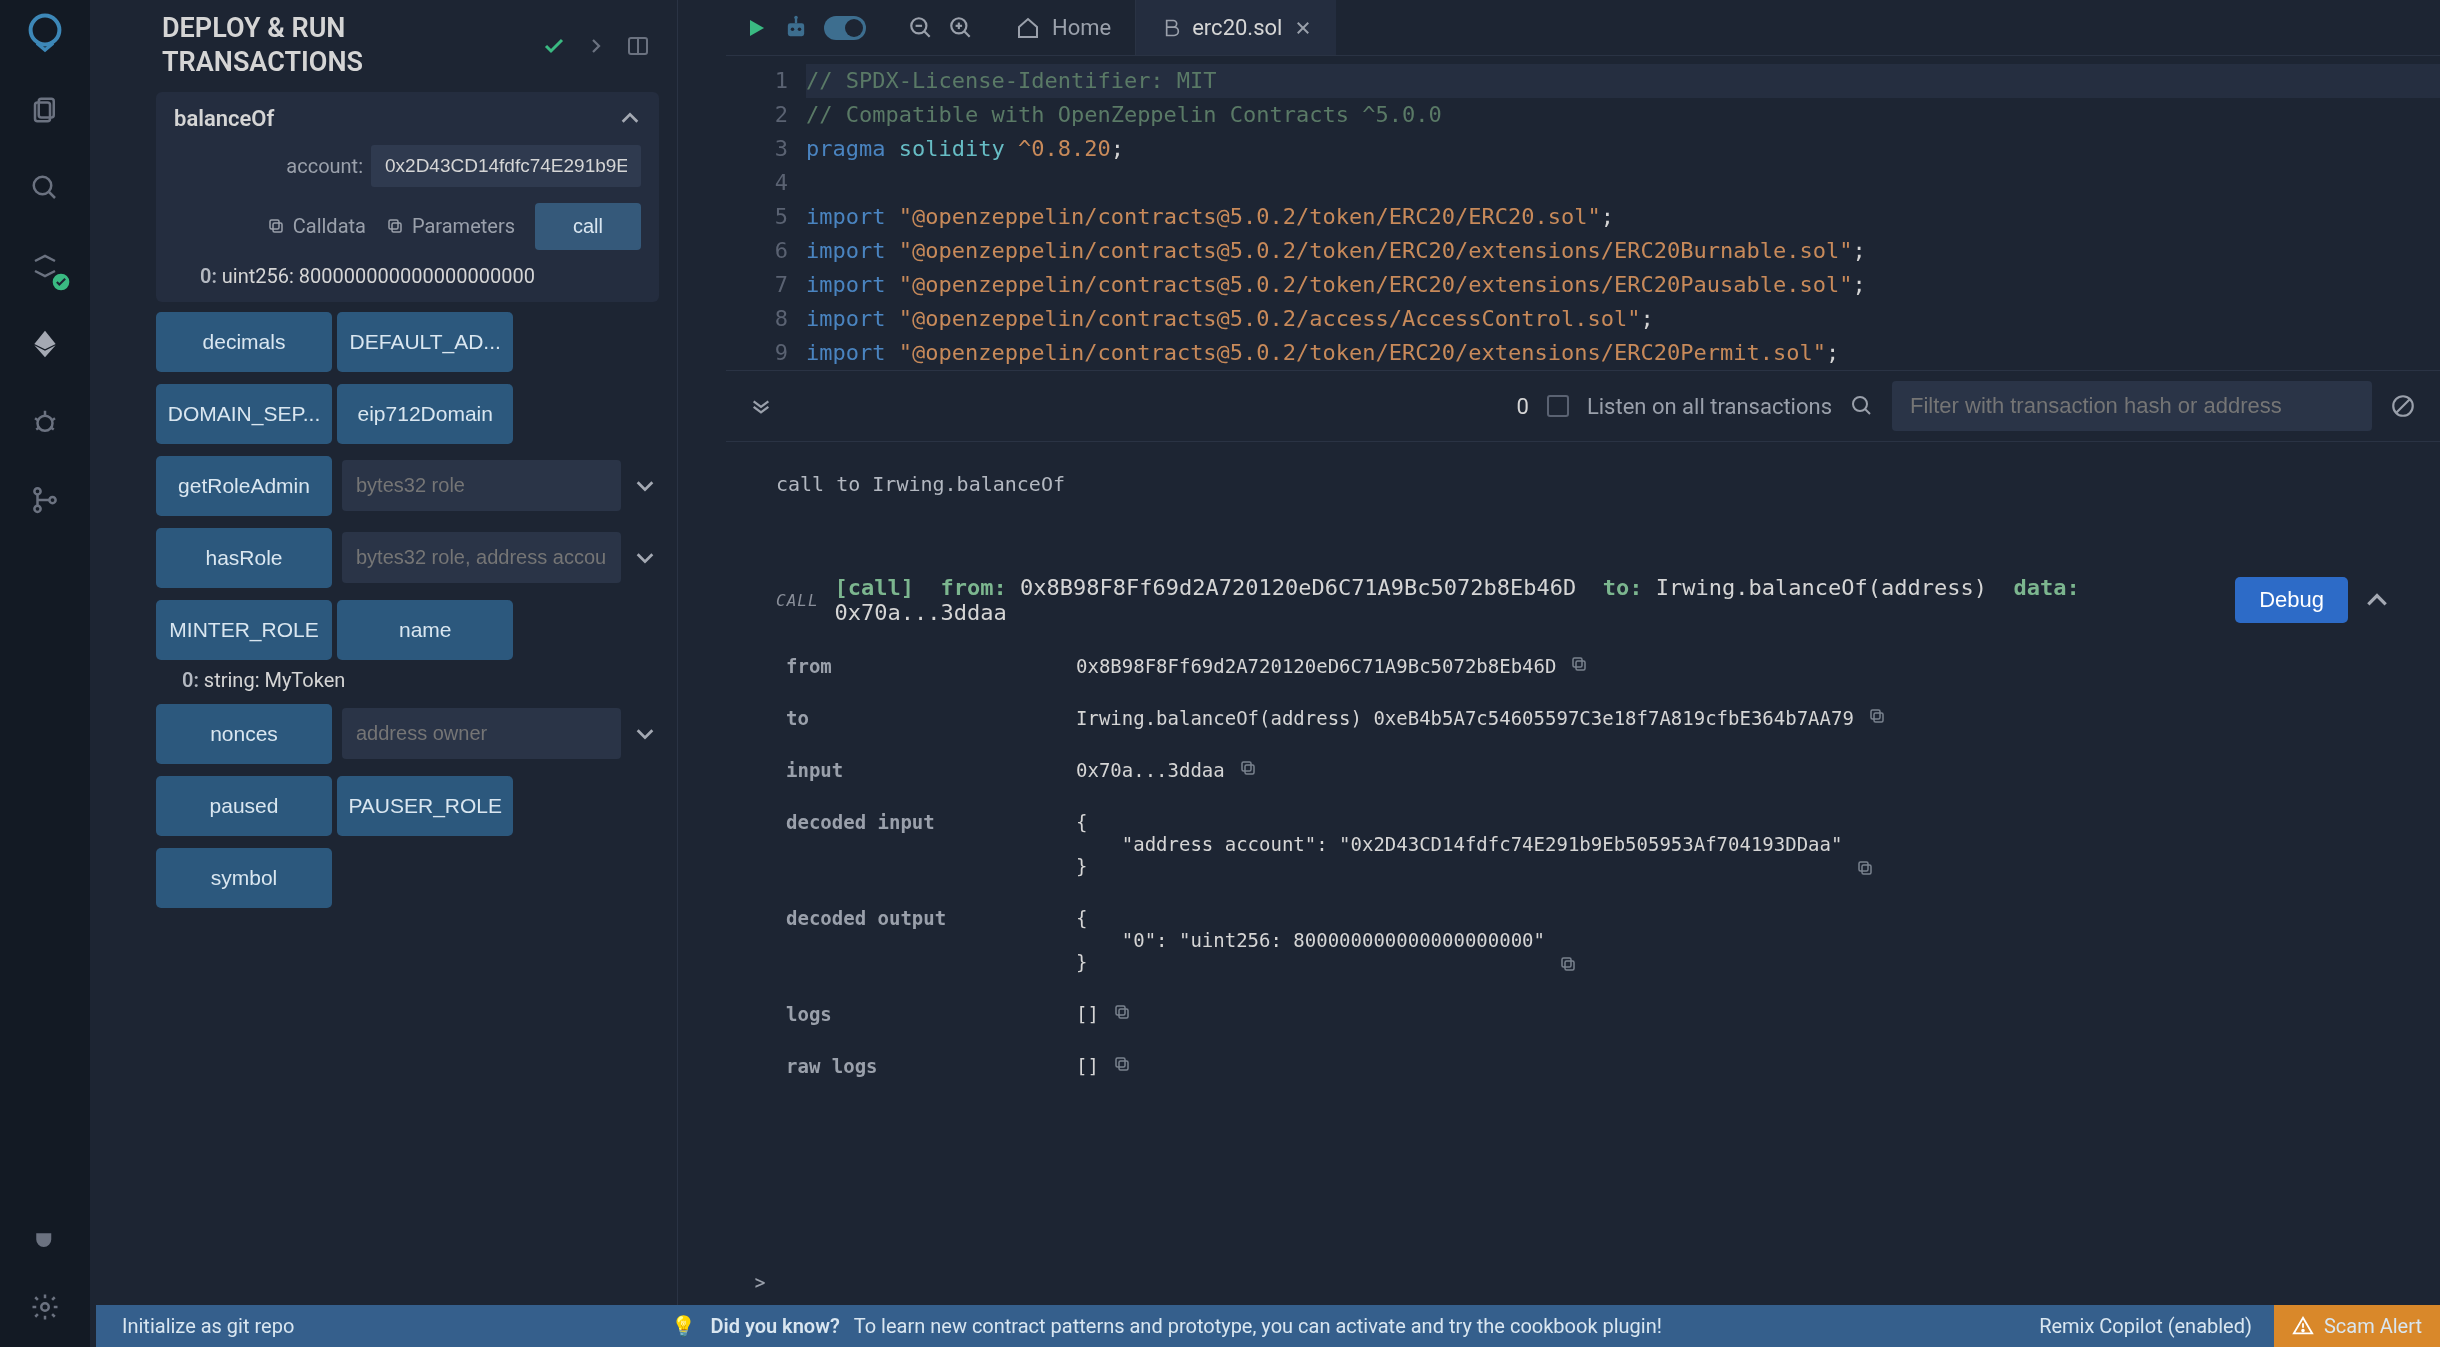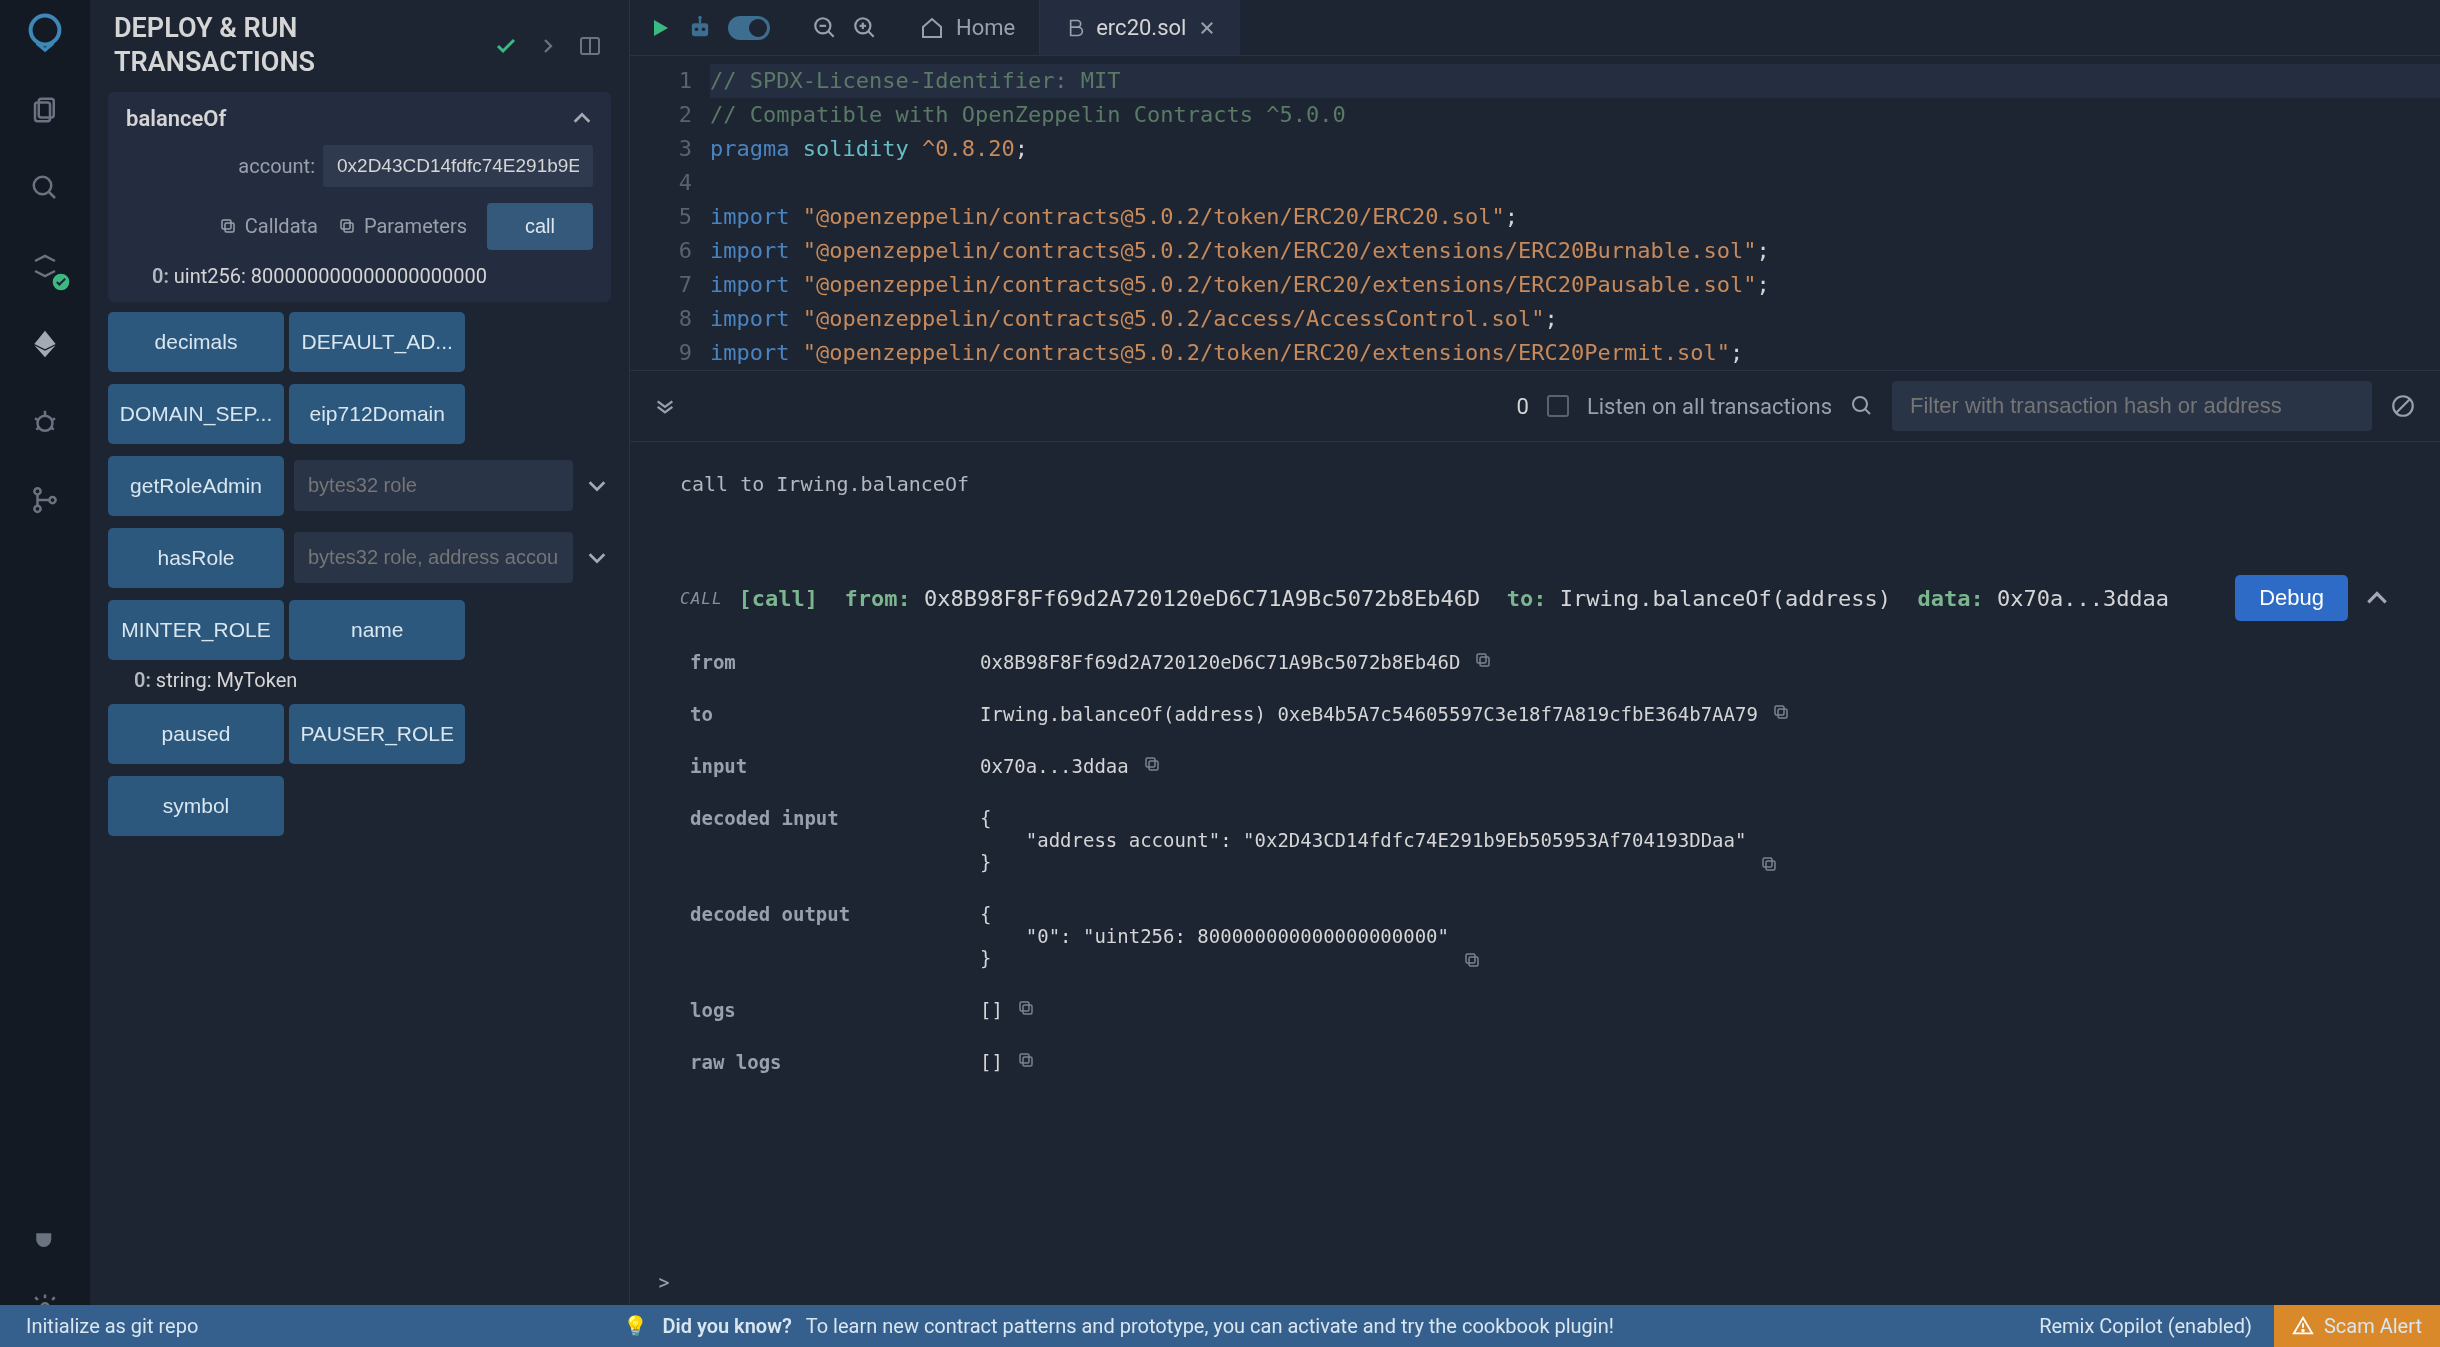--- a/index.html
+++ b/index.html
@@ -5,21 +5,21 @@
 * { margin: 0; padding: 0; box-sizing: border-box; }
 body {
   font-family: -apple-system, BlinkMacSystemFont, "Segoe UI", Roboto, sans-serif;
   background: #1d2533;
   color: #d5d5d5;
   width: 2440px;
   height: 1347px;
   overflow: hidden;
   font-size: 21px;
 }
-.app { display: flex; height: 100%; }
+.app { display: flex; height: 100%; gap: 48px; }
 
 
 .iconbar {
   width: 90px;
   background: #131a24;
   display: flex;
   flex-direction: column;
   align-items: center;
   padding-top: 12px;
   gap: 38px;
@@ -393,20 +393,29 @@
           </span>
       </div>
 
       <button class="fn-button">MINTER_ROLE</button>
       <button class="fn-button">name</button>
       <div class="result-row" style="margin-top:-4px; margin-bottom:12px;">
         <span class="idx">0:</span>
         <span>string: MyToken</span>
       </div>
 
+      <div class="fn-row">
+        <button class="fn-button">nonces</button>
+        <input class="fn-input" placeholder="address owner" style="">
+        <span class="expand-btn">
+            <svg width="22" height="22" viewBox="0 0 24 24" fill="none" stroke="currentColor" stroke-width="3">
+              <path d="M4 8 L12 16 L20 8"></path>
+            </svg>
+          </span>
+      </div>
 
       <button class="fn-button">paused</button>
       <button class="fn-button">PAUSER_ROLE</button>
 
 
       <button class="fn-button">symbol</button>
     </div>
   </div>
 
   <div class="main">

